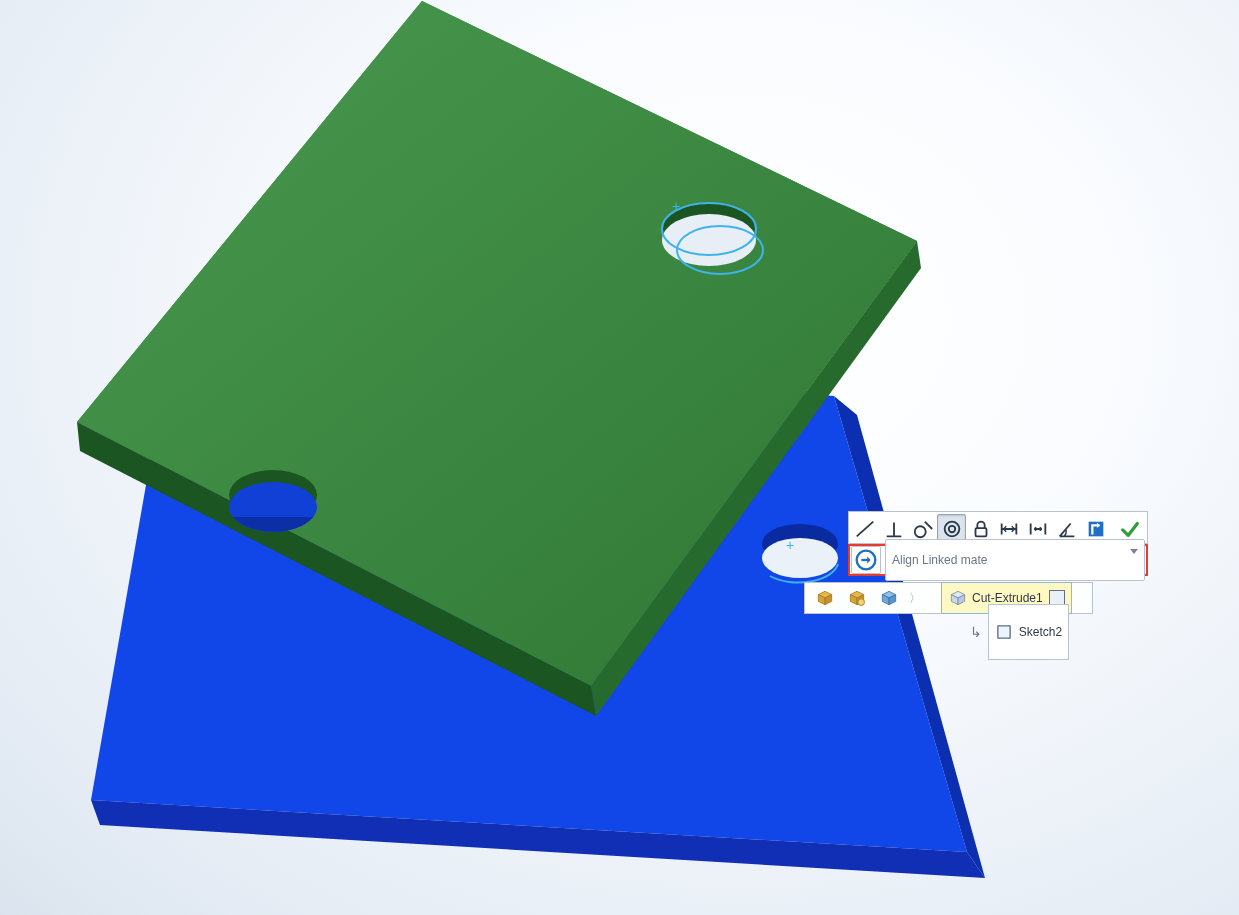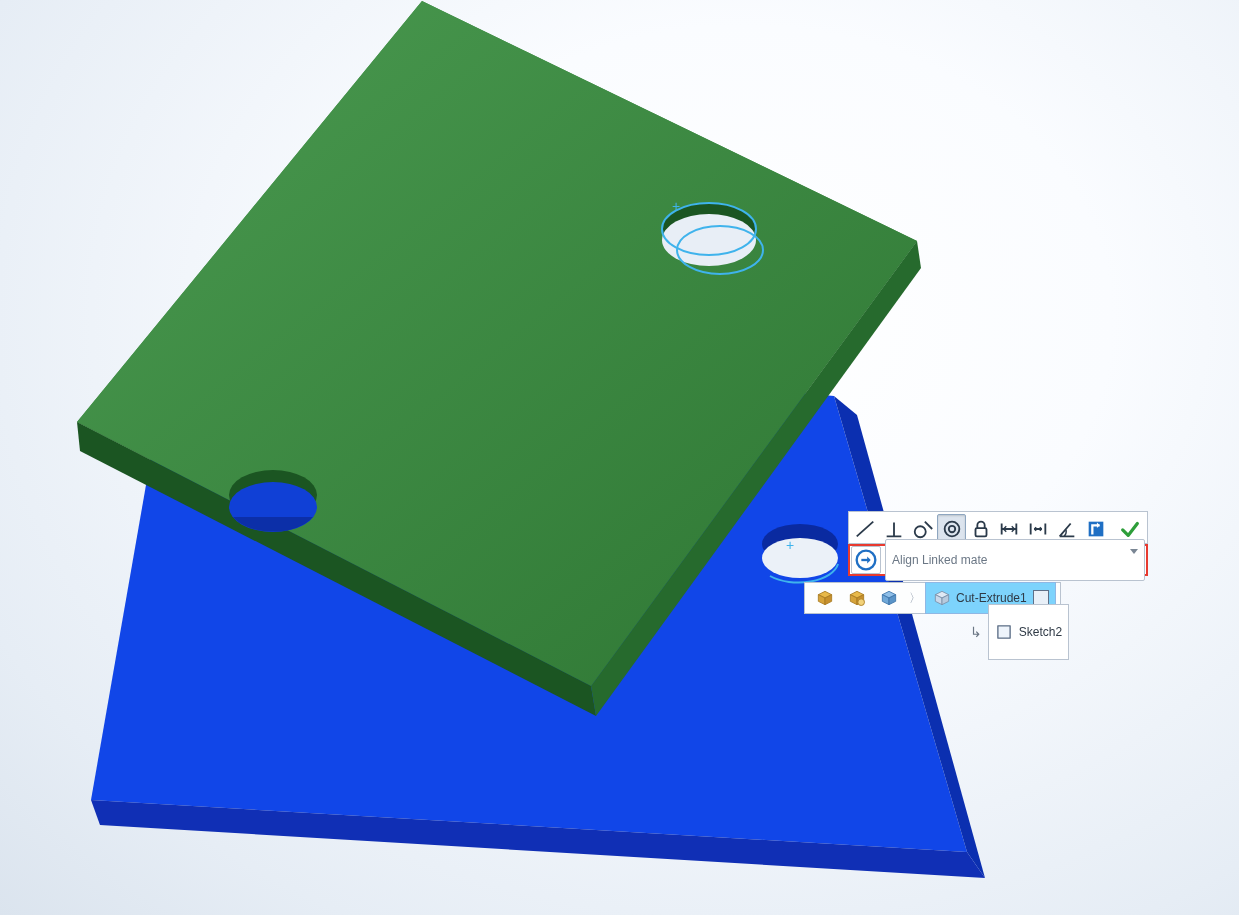--- a/index.html
+++ b/index.html
@@ -40,21 +40,21 @@
   .ctx-row2 .dd .caret{position:absolute;right:6px;top:9px;width:0;height:0;border-left:4px solid transparent;border-right:4px solid transparent;border-top:5px solid #7a8694;}
 
   .breadcrumb{
     position:absolute;left:804px;top:582px;height:30px;
     background:#fdfefe;border:1px solid #b9c3d0;
     display:flex;align-items:center;padding:0 4px;
   }
   .breadcrumb .node{
     display:flex;align-items:center;height:30px;padding:0 6px;cursor:pointer;
   }
-  .breadcrumb .node.sel{background:#7dd3fc;border:1px solid #8fb7e4;margin:-1px 0;}
+  .breadcrumb .node.sel{background:#fef9c3;border:1px solid #8fb7e4;margin:-1px 16px;}
   .breadcrumb .chev{color:#8a97a8;margin:0 4px;}
   .breadcrumb .label{margin-left:4px;color:#2f3a46;}
   .breadcrumb svg{width:20px;height:20px;}
   .breadcrumb .square{width:14px;height:14px;border:1px solid #5f7088;background:#e9f0f8;margin-left:6px;}
 
   .child-row{
     position:absolute;left:970px;top:618px;height:28px;
     display:flex;align-items:center;
   }
   .child-row .arrow{color:#6a7684;margin-right:6px;font-size:14px;}

